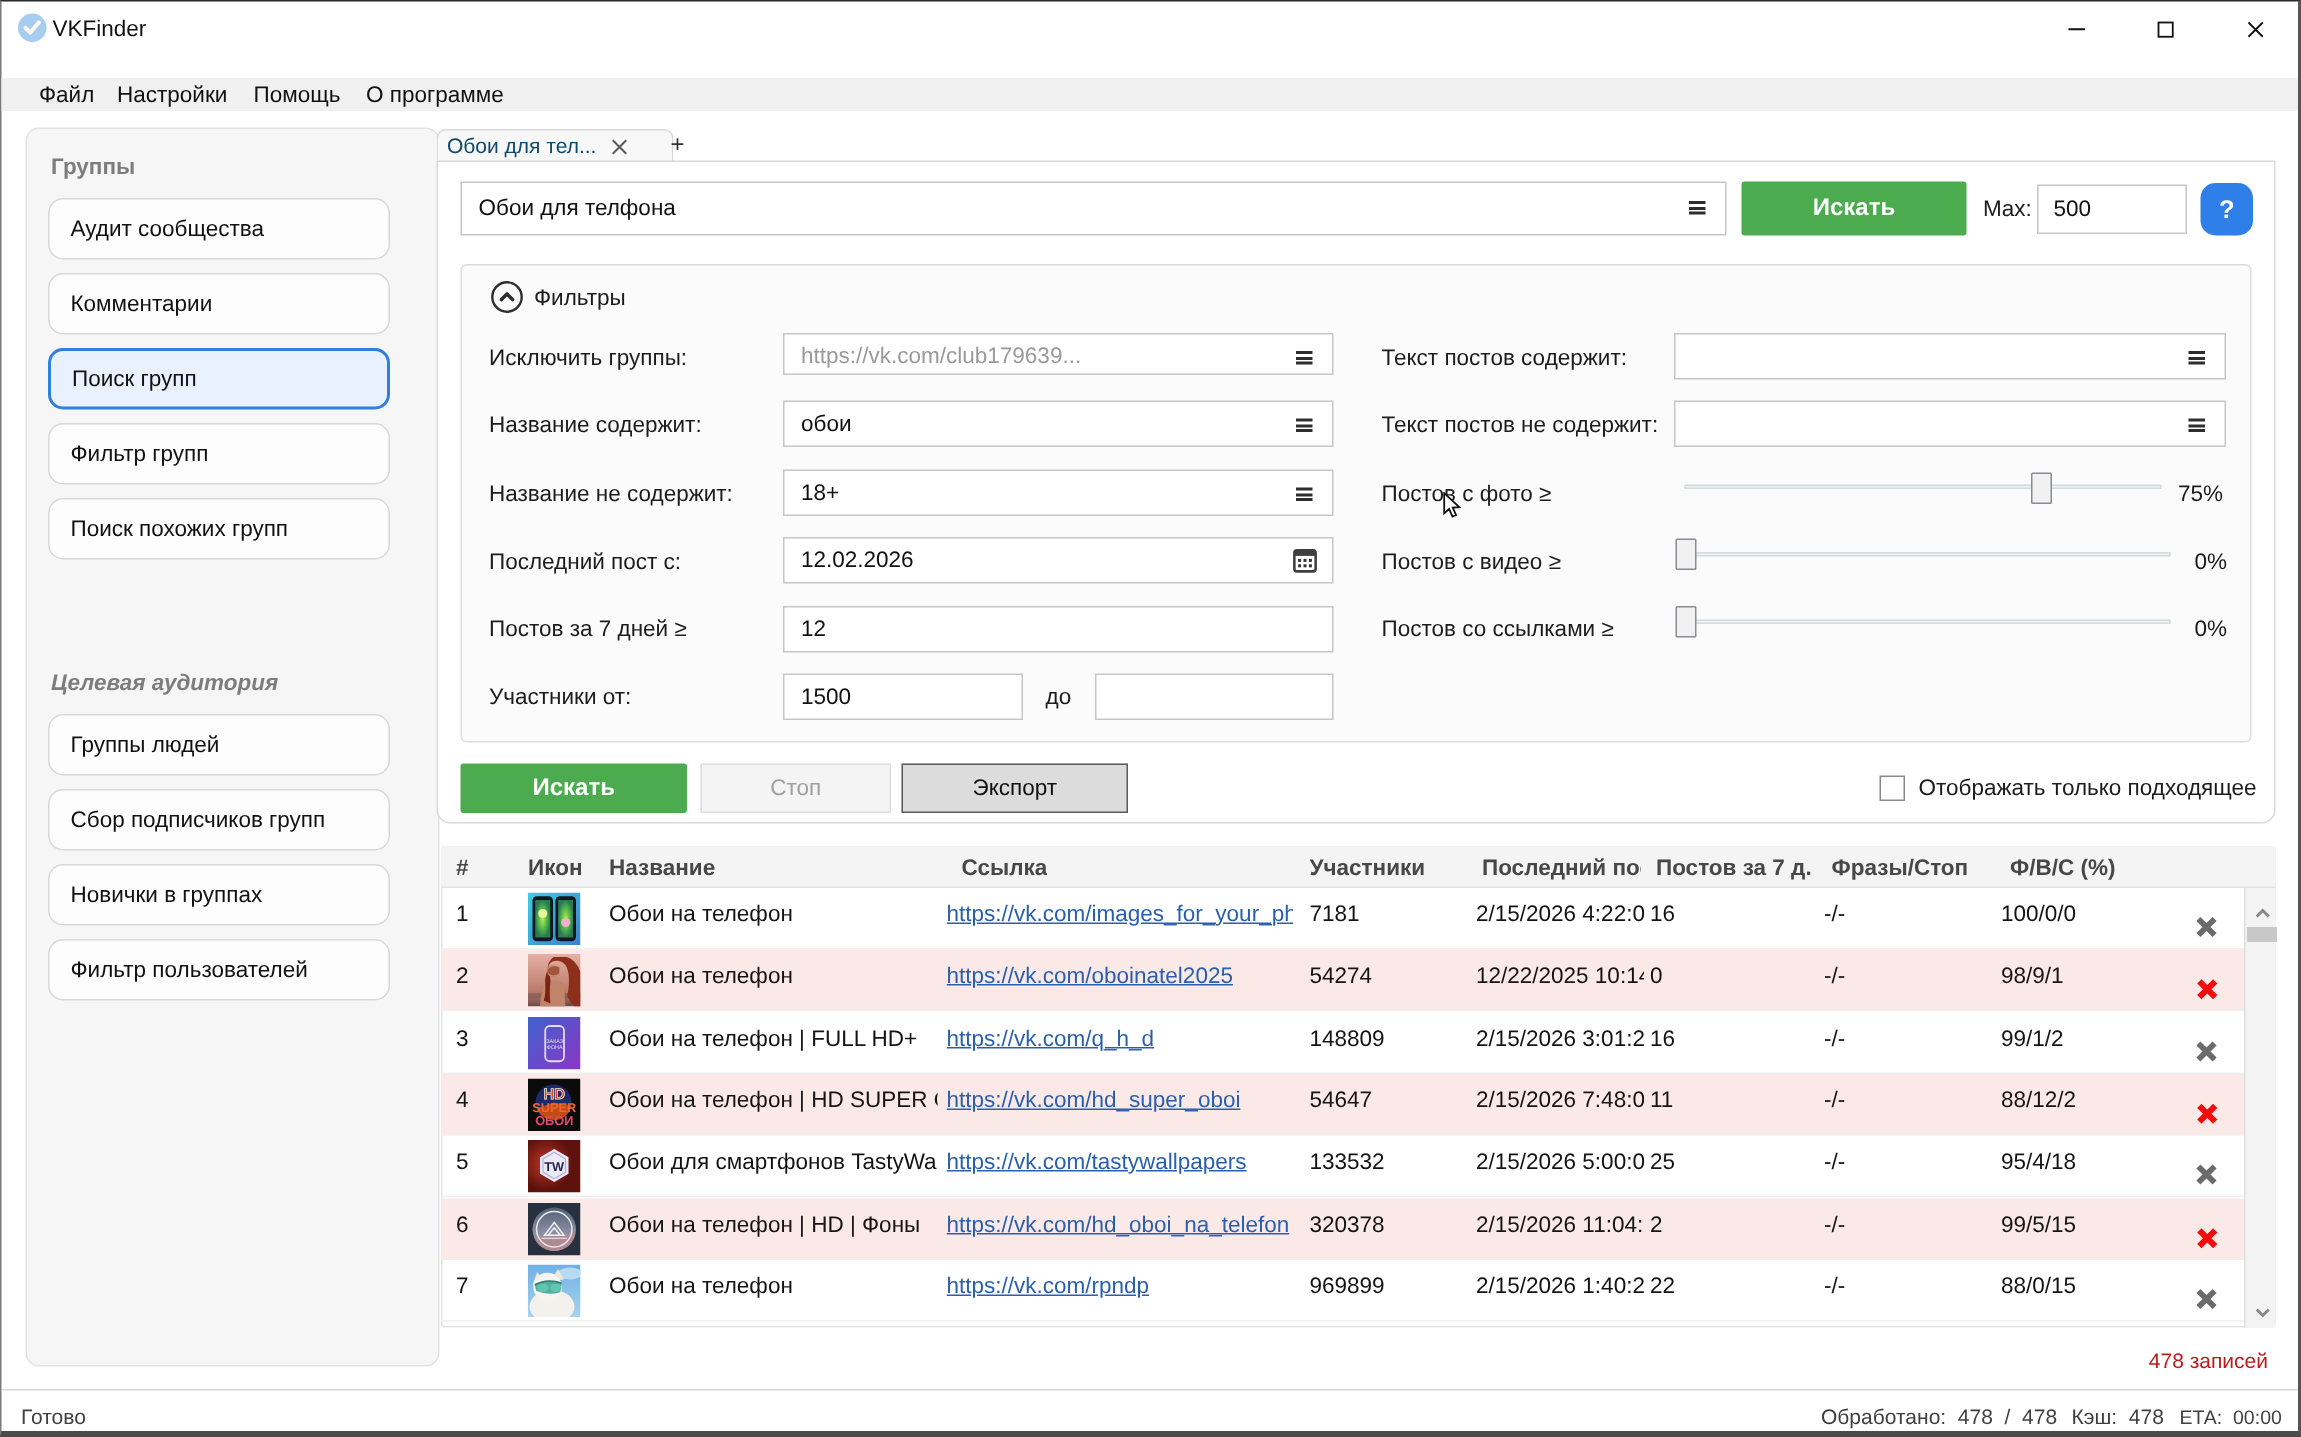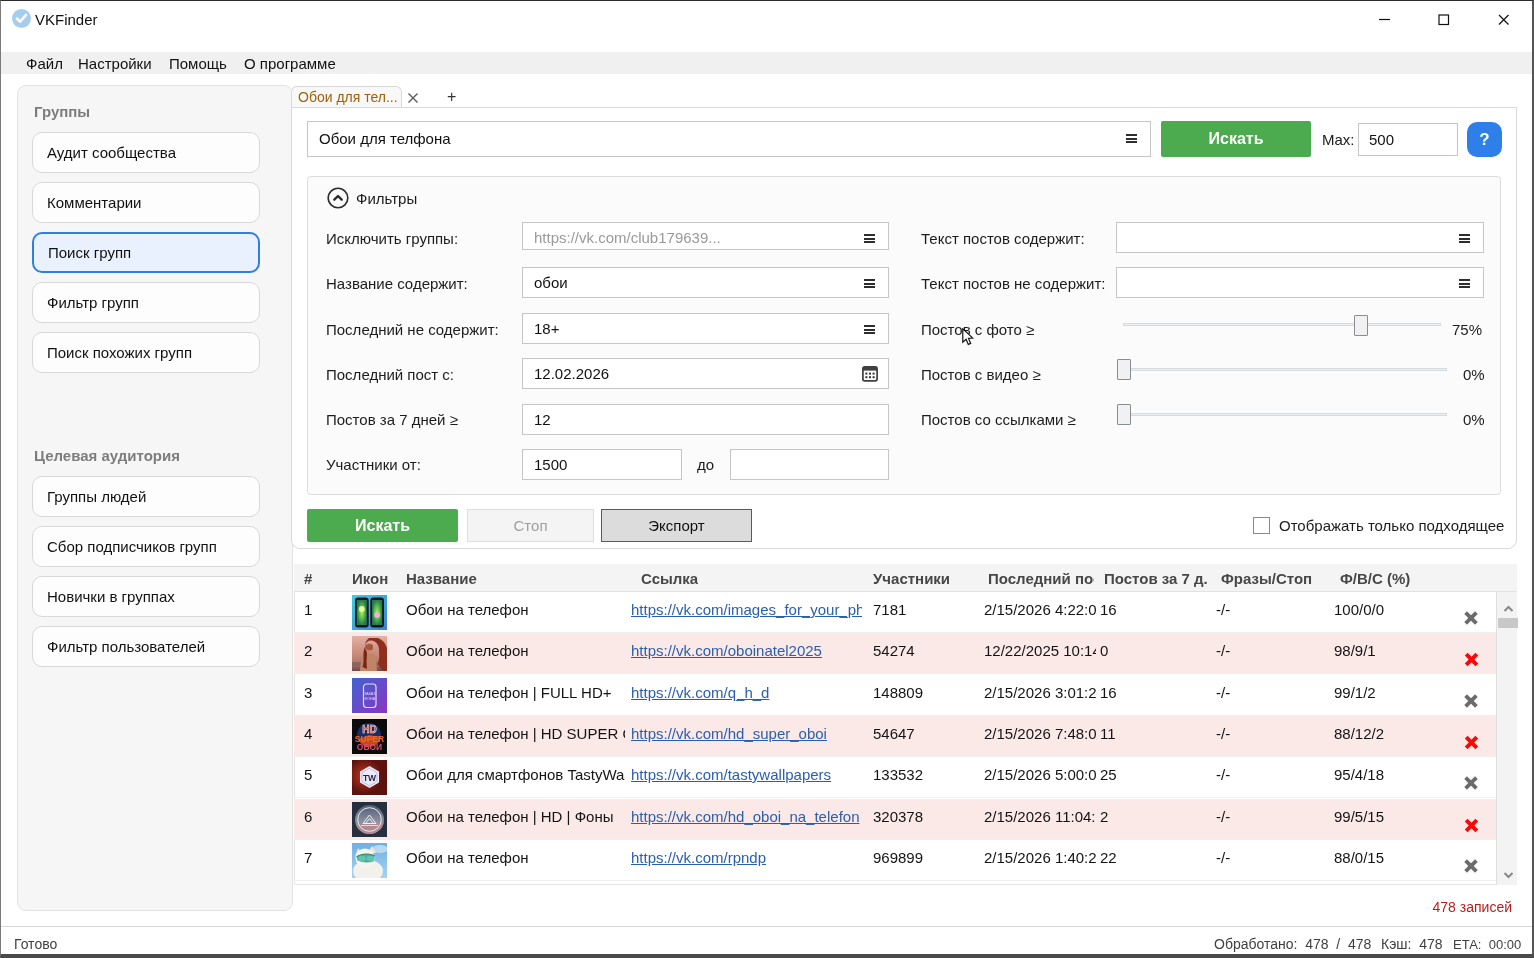--- a/index.html
+++ b/index.html
@@ -19,23 +19,23 @@
 .mi { position:absolute; top:55px; font-size:15px; color:#111; }
 
 #sidebar { left:17px; top:85px; width:276px; height:826px; background:#f6f6f6;
   border:1px solid #e2e2e2; border-radius:9px; }
 .shead { position:absolute; left:16px; font-size:15px; font-weight:bold; color:#7d7d7d; }
 .sbtn { position:absolute; left:14px; width:228px; height:41px; background:#fdfdfd;
   border:1px solid #d8d8d8; border-radius:10px; font-size:15px; color:#111;
   line-height:39px; padding-left:14px; }
 .sbtn.sel { background:#e8f1fd; border:2px solid #2f7fe0; line-height:37px; padding-left:14px; }
 
-#tab { left:291px; top:86px; width:111px; height:22px; background:#f8f8f8;
+#tab { left:291px; top:86px; width:158px; height:22px; background:#f8f8f8;
   border:1px solid #d9d9d9; border-bottom:none; border-radius:6px 6px 0 0;
-  font-size:14px; line-height:21px; padding-left:6px; color:#a16207; }
+  font-size:14px; line-height:21px; padding-left:6px; color:#0c4a6e; }
 #plus { left:447px; top:88px; font-size:16px; color:#333; }
 #tabpage { left:291px; top:107px; width:1226px; height:442px; background:#fff;
   border:1px solid #d9d9d9; border-radius:0 0 9px 9px; }
 
 .inp { position:absolute; background:#fff; border:1px solid #c6c6c6; font-size:15px; color:#111; }
 .ham { position:absolute; width:11px; height:10px; }
 .ham div { height:2px; background:#2e2e2e; margin-bottom:1.6px; }
 
 .green { position:absolute; background:#4bab4e; color:#fff; font-weight:bold;
   font-size:16px; text-align:center; border-radius:2px; }
@@ -87,21 +87,21 @@
 <div class="mi" style="left:169px;">Помощь</div>
 <div class="mi" style="left:244px;">О программе</div>
 
 <div class="abs" id="sidebar">
   <div class="shead" style="top:17px;">Группы</div>
   <div class="sbtn" style="top:46px;">Аудит сообщества</div>
   <div class="sbtn" style="top:96px;">Комментарии</div>
   <div class="sbtn" style="top:196px;">Фильтр групп</div>
   <div class="sbtn sel" style="top:146px;">Поиск групп</div>
   <div class="sbtn" style="top:246px;">Поиск похожих групп</div>
-  <div class="shead" style="top:361px;">Целевая аудитория</div>
+  <div class="shead" style="top:361px;font-style:italic;">Целевая аудитория</div>
   <div class="sbtn" style="top:390px;">Группы людей</div>
   <div class="sbtn" style="top:440px;">Сбор подписчиков групп</div>
   <div class="sbtn" style="top:490px;">Новички в группах</div>
   <div class="sbtn" style="top:540px;">Фильтр пользователей</div>
 </div>
 
 <div class="abs" id="tab">Обои для тел...<svg style="position:absolute; left:115px; top:5px;" width="12" height="12" viewBox="0 0 12 12">
       <path d="M1.5 1.5 L10.5 10.5 M10.5 1.5 L1.5 10.5" stroke="#5a5a5a" stroke-width="1.4"></path>
     </svg></div>
 <div class="abs" id="plus">+</div>
@@ -120,21 +120,21 @@
 
 <div class="abs" id="filters"></div>
 <svg class="abs" style="left:327px; top:187px;" width="22" height="22" viewBox="0 0 22 22">
 <circle cx="11" cy="11" r="9.8" fill="none" stroke="#2e2e2e" stroke-width="1.6"></circle>
 <path d="M7.3 12.7 L11 9 L14.7 12.7" fill="none" stroke="#2e2e2e" stroke-width="2.4" stroke-linecap="round" stroke-linejoin="round"></path>
   </svg>
 <div class="flabel" style="left:356px; top:190px;">Фильтры</div>
 
 <div class="flabel" style="left:326px; top:230px;">Исключить группы:</div>
 <div class="flabel" style="left:326px; top:275px;">Название содержит:</div>
-<div class="flabel" style="left:326px; top:321px;">Последний не содержит:</div>
+<div class="flabel" style="left:326px; top:321px;">Название не содержит:</div>
 <div class="flabel" style="left:326px; top:366px;">Последний пост с:</div>
 <div class="flabel" style="left:326px; top:411px;">Постов за 7 дней ≥</div>
 <div class="flabel" style="left:326px; top:456px;">Участники от:</div>
 
 <div class="inp" style="left:522px; top:222px; width:367px; height:28px; line-height:29px; padding-left:11px; color:#9a9a9a;">https://vk.com/club179639...</div>
 <div class="ham" style="left:864px; top:234px;">
     <div></div>
     <div></div>
     <div></div>
   </div>

